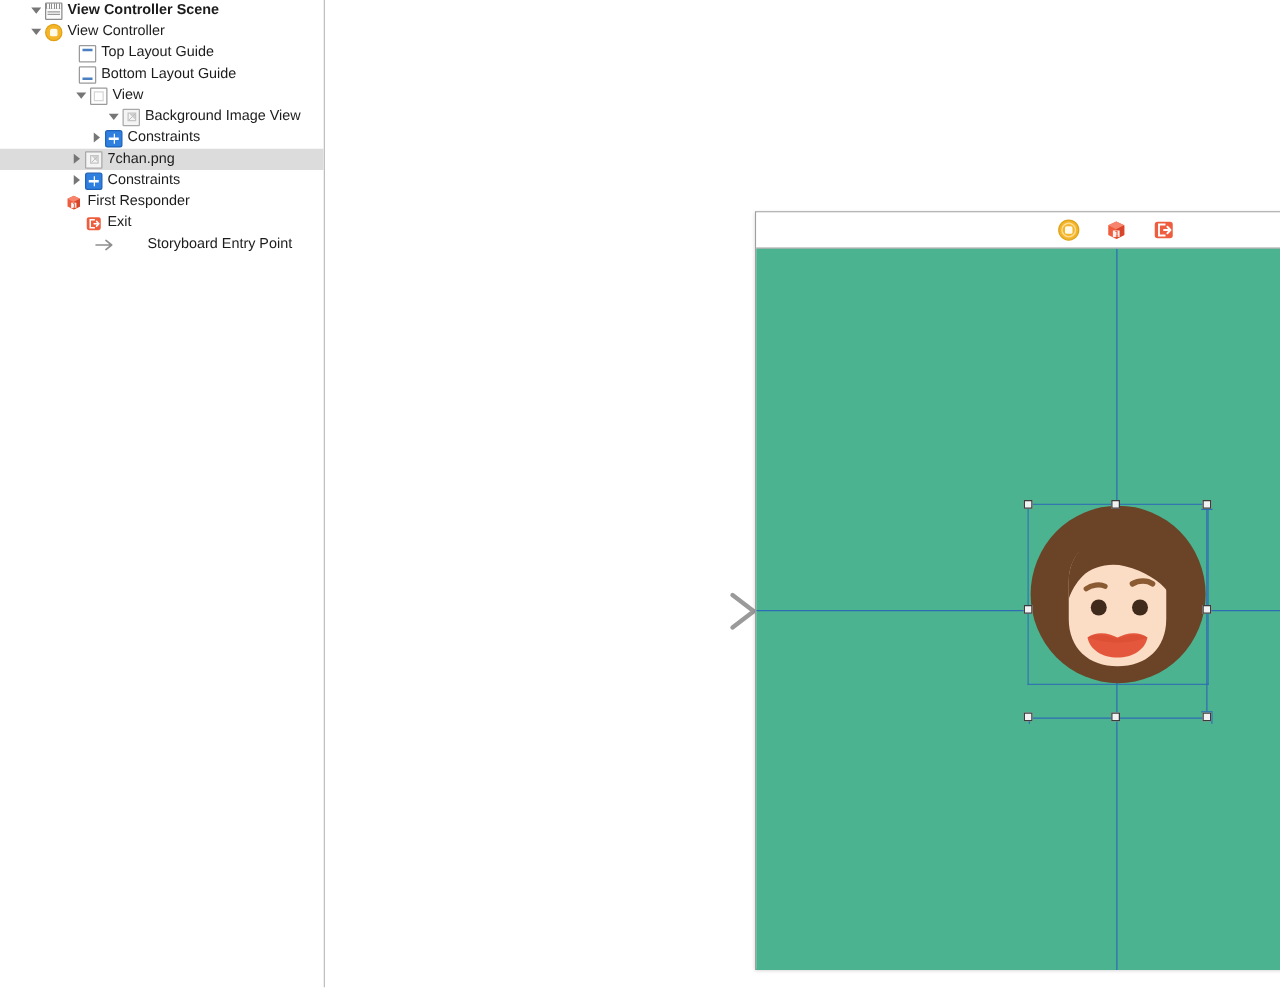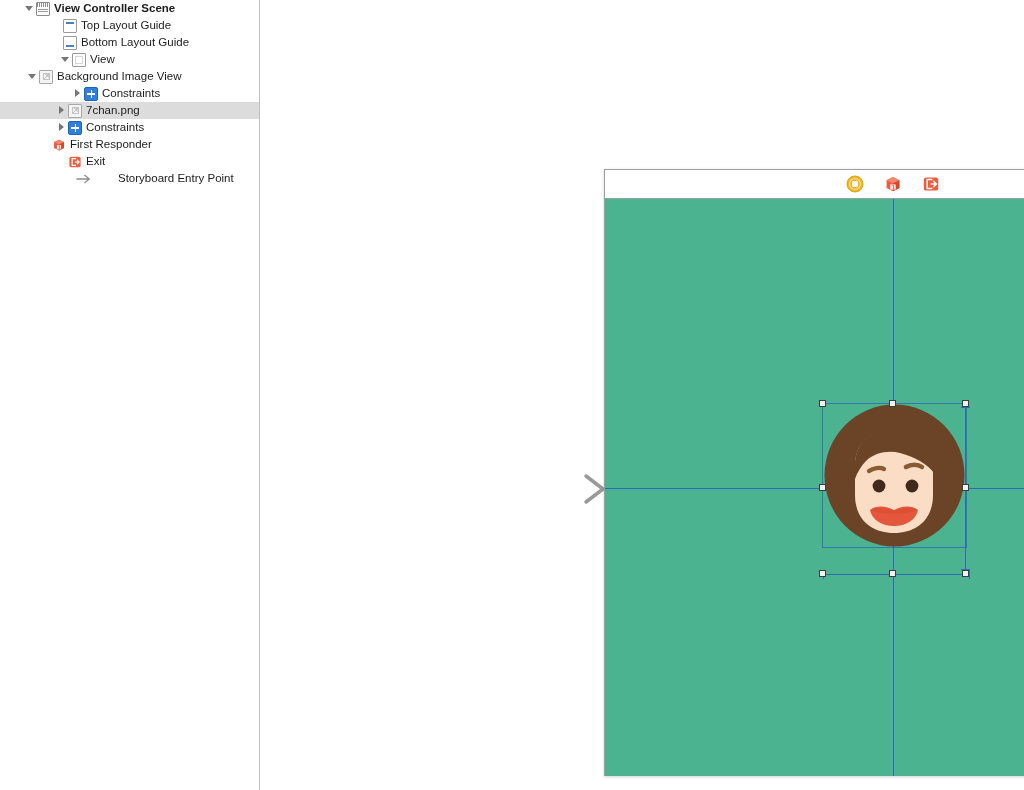--- a/index.html
+++ b/index.html
@@ -299,36 +299,41 @@
 </style>
 </head>
 <body>
 
 <div id="outline-panel">
     <div class="outline-row" style="padding-left: 24px;">
       <span class="twisty open"></span>
       <span class="ic ic-scene"></span>
       <span class="label bold">View Controller Scene</span>
     </div>
+    <div class="outline-row" style="padding-left: 24px;">
+      <span class="twisty open"></span>
+      <span class="ic ic-vc"></span>
+      <span class="label">View Controller</span>
+    </div>
     <div class="outline-row" style="padding-left: 51px; text-align: center;">
       <span class="twisty"></span>
       <span class="ic ic-guide top"></span>
       <span class="label">Top Layout Guide</span>
     </div>
     <div class="outline-row" style="padding-left: 51px;">
       <span class="twisty"></span>
       <span class="ic ic-guide bottom"></span>
       <span class="label">Bottom Layout Guide</span>
     </div>
     <div class="outline-row" style="padding-left: 60px;">
       <span class="twisty open"></span>
       <span class="ic ic-view"></span>
       <span class="label">View</span>
     </div>
-    <div class="outline-row" style="padding-left: 27px;">
+    <div class="outline-row" style="padding-left: 86px;">
       <span class="twisty open"></span>
       <span class="ic ic-image"></span>
       <span class="label">Background Image View</span>
     </div>
     <div class="outline-row" style="padding-left: 72px;">
       <span class="twisty closed"></span>
       <span class="ic ic-constraints"></span>
       <span class="label">Constraints</span>
     </div>
     <div class="outline-row selected" style="padding-left: 56px;">

